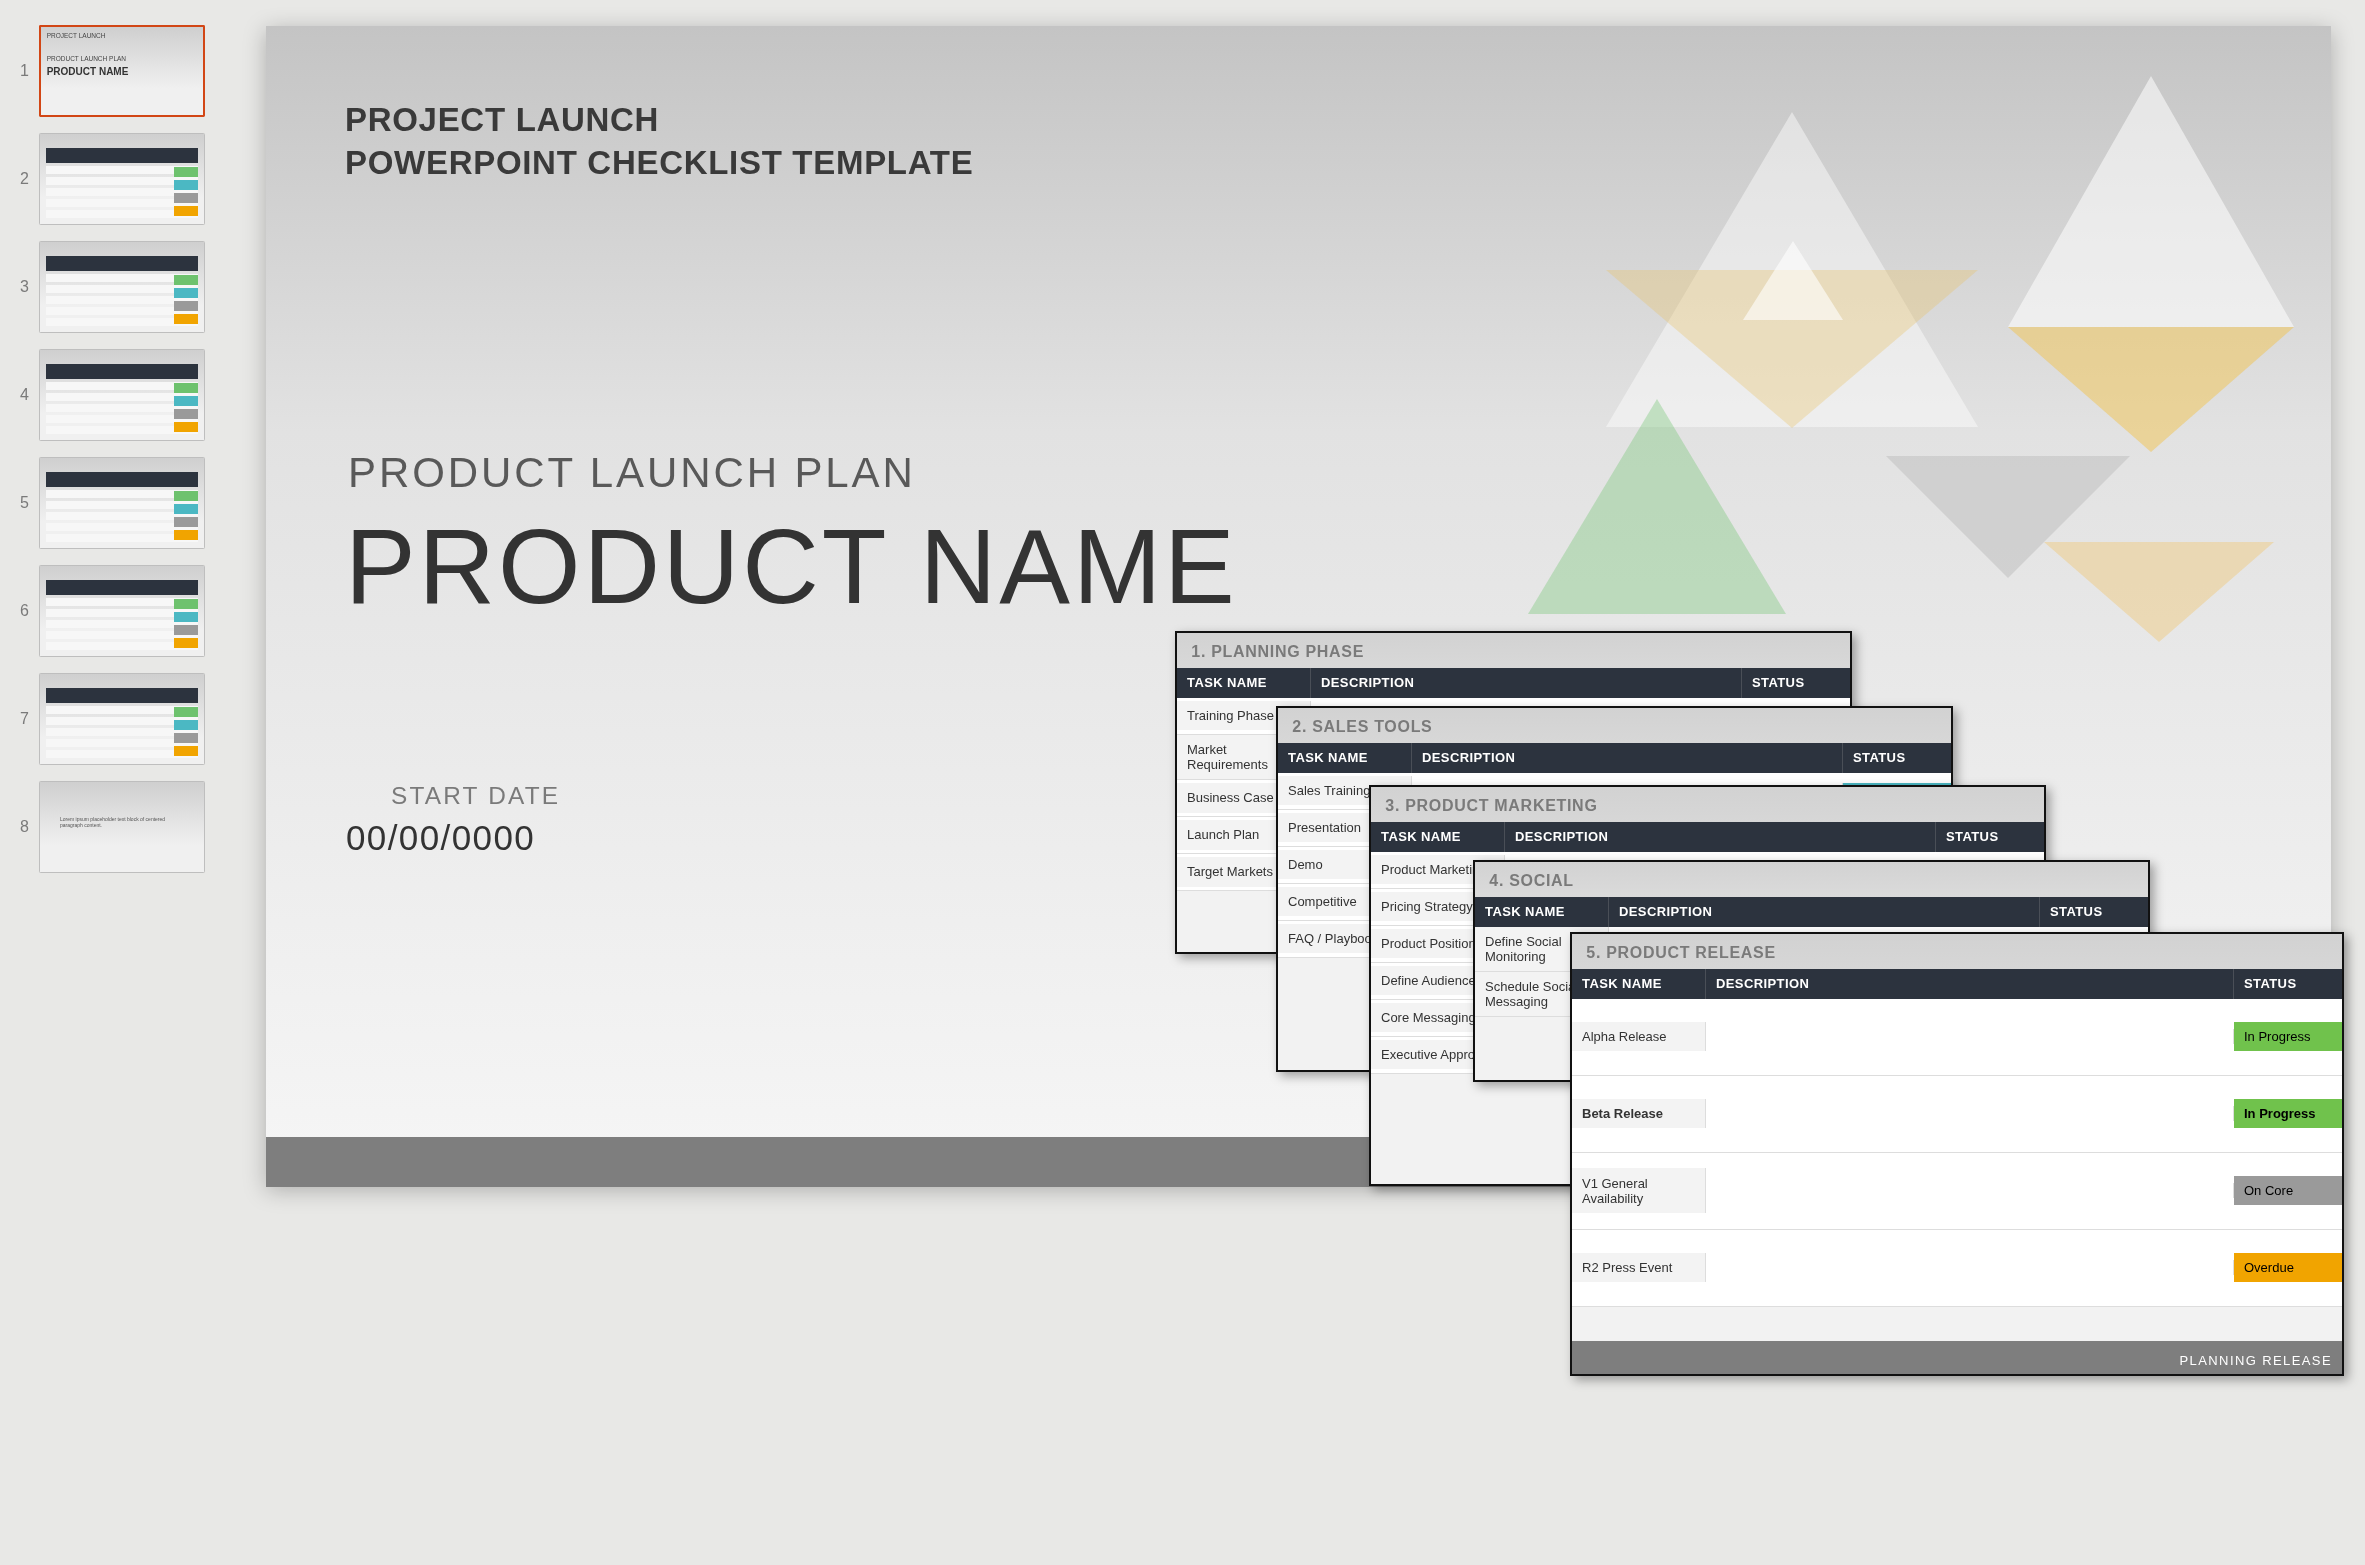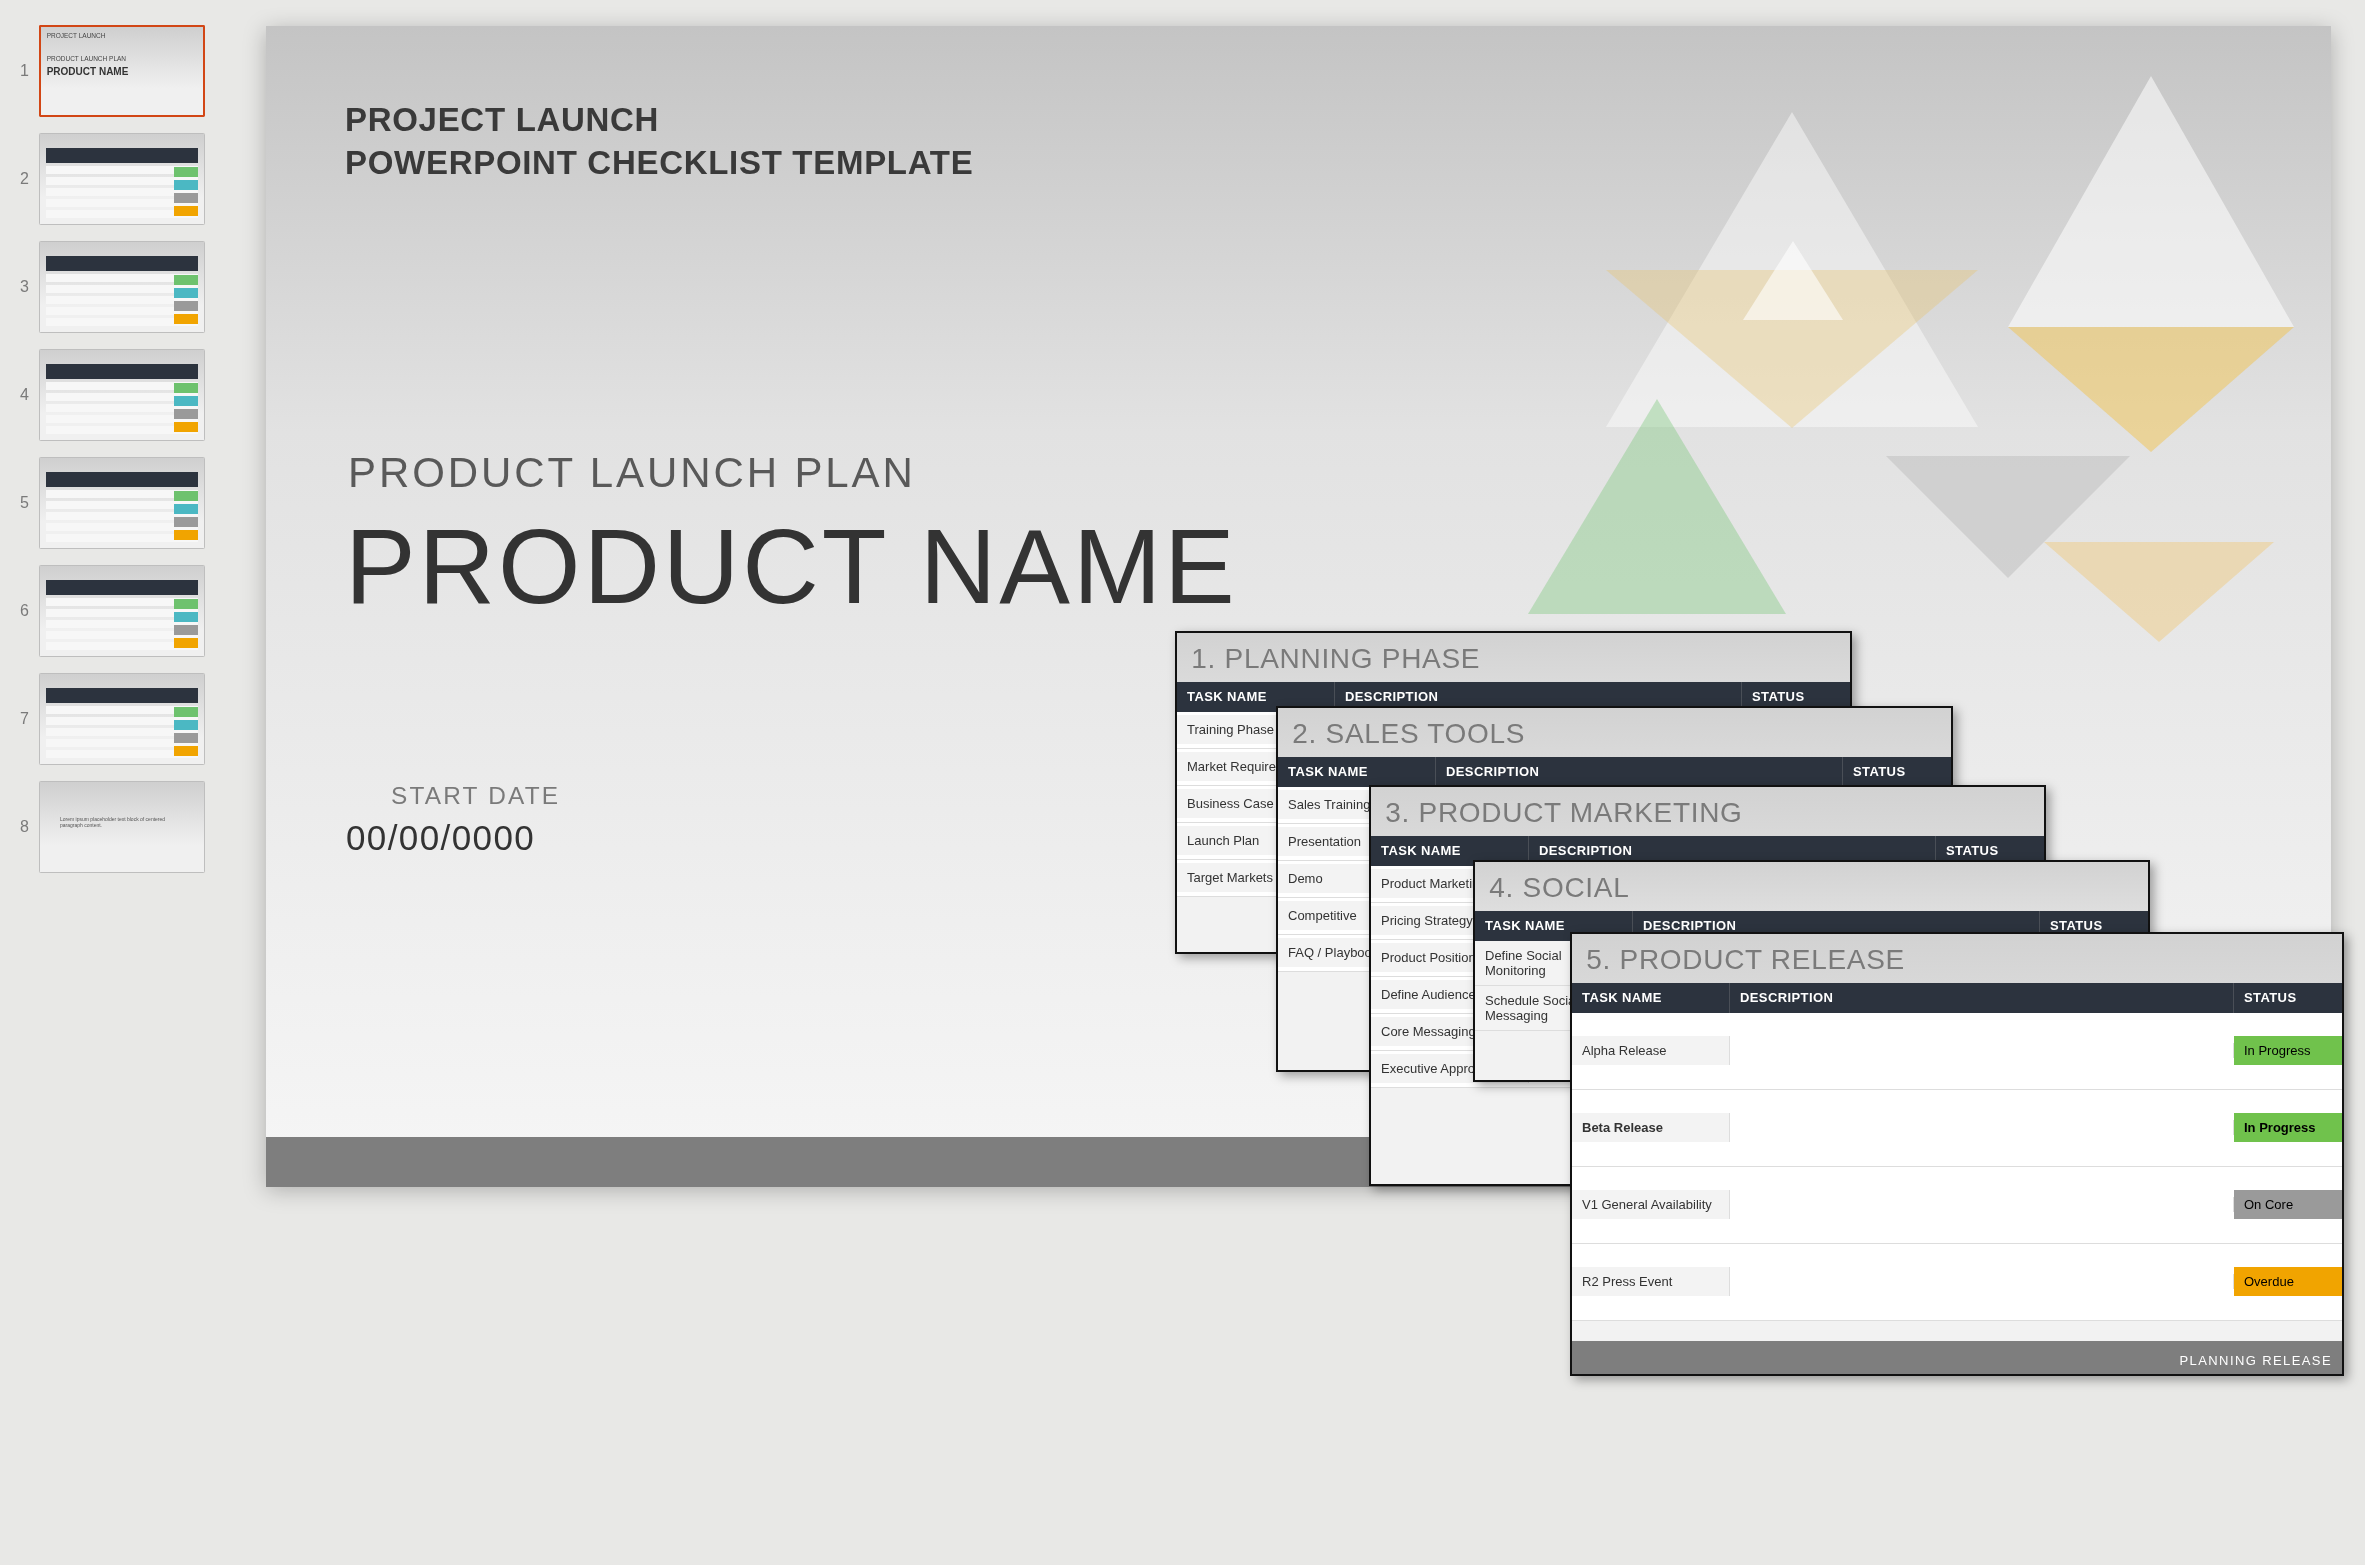--- a/index.html
+++ b/index.html
@@ -95,27 +95,27 @@
   
   .tri { position:absolute; width:0; height:0; border-style:solid; pointer-events:none; }
 
   
   .card {
     position:absolute;
     background:linear-gradient(180deg,#d2d2d2,#f2f2f2 60%);
     border:2.9px solid #111;
     box-shadow: 4.3px 4.3px 10px rgba(0,0,0,0.35);
   }
-  .card .c-title { font-size:28px; color:#7a7a7a; letter-spacing:0.7px; padding:10px 14.3px 7.2px; font-weight:400; }
+  .card .c-title { font-size:16px; color:#7a7a7a; letter-spacing:0.7px; padding:10px 14.3px 7.2px; font-weight:700; }
   .card .c-head {
     display:flex; background:#2c333e; color:#fff; font-size:13px; font-weight:700;
     letter-spacing:0.4px;
   }
   .card .c-head > div { padding:7.2px 10px; }
-  .card .col-task  { width:158px; border-right:0.7px solid #4a4f57; }
+  .card .col-task  { width:134px; border-right:0.7px solid #4a4f57; }
   .card .col-desc  { flex:1; border-right:0.7px solid #4a4f57; }
   .card .col-stat  { width:108px; }
   .card .c-body { background:#fff; }
   .card .c-row  {
     display:flex; border-bottom:0.7px solid #ddd; min-height:54px;
     align-items:center; font-size:14.3px; color:#333;
   }
   .card .c-row.sm { min-height:37px; font-size:12.2px; }
   .card .c-row > div { padding:7.2px 10px; }
   .card .c-row .col-task { background:#f3f3f3; border-right:0.7px solid #ddd; font-size:13px; }

